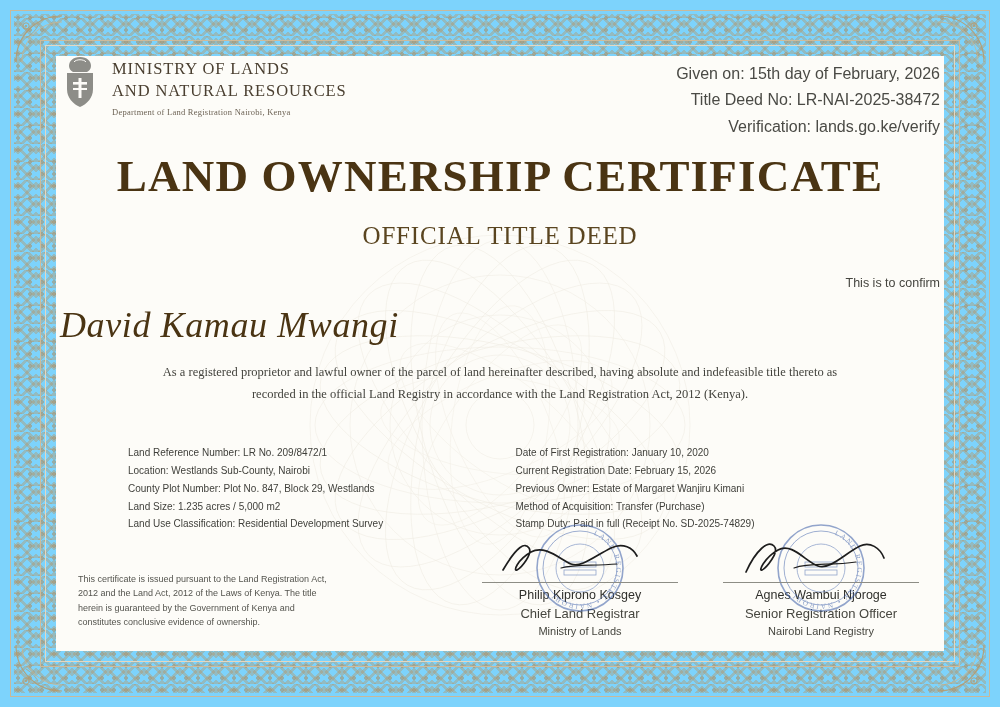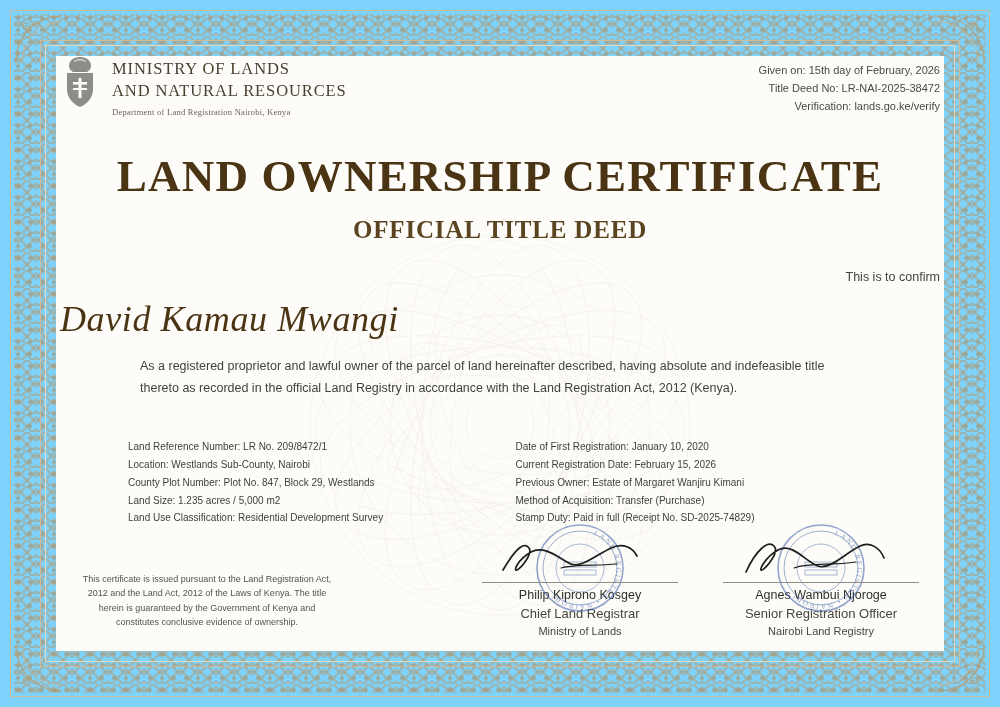--- a/index.html
+++ b/index.html
@@ -128,21 +128,21 @@
     font-size: 8.5px;
     letter-spacing: 0.25px;
     color: #6d6355;
     margin-top: 5px;
   }
   .header-meta {
     position: absolute;
     right: 0;
     top: 6px;
     text-align: right;
-    font-size: 11px;
+    font-size: 16px;
     color: #4a4a45;
     line-height: 1.65;
   }
 
   
   .title-main {
     text-align: center;
     font-family: "Liberation Serif", serif;
     font-size: 45px;
     font-weight: bold;
@@ -150,48 +150,48 @@
     color: #4a3413;
     margin-top: 28px;
     line-height: 1.05;
   }
   .title-sub {
     text-align: center;
     font-family: "Liberation Serif", serif;
     font-size: 25px;
     letter-spacing: 0.8px;
     color: #5a4520;
-    margin-top: 16px;
-    font-weight: bold;
+    margin-top: 22px;
   }
 
   .confirm-line {
     text-align: right;
     font-size: 12.5px;
     color: #45453f;
     margin-top: 26px;
   }
 
   .recipient {
     text-align: left;
     font-family: "Liberation Serif", serif;
     font-style: italic;
     font-size: 36px;
     color: #4a3413;
     margin-top: 14px;
     letter-spacing: 0.6px;
   }
 
   .body-text {
-    text-align: left;
+    text-align: center;
     font-size: 12.5px;
     line-height: 1.72;
     color: #43433d;
     margin-top: 16px;
     padding: 0 80px;
+    font-family: Liberation Serif, serif;
   }
 
   
   .details {
     display: flex;
     margin-top: 39px;
     padding: 0 68px;
     font-size: 10px;
     color: #3f3f3a;
     line-height: 1.78;
@@ -212,21 +212,20 @@
     height: 110px;
   }
   .disclaimer {
     position: absolute;
     left: 18px;
     bottom: 22px;
     width: 258px;
     font-size: 9px;
     line-height: 1.62;
     color: #54544e;
-    text-align: center;
   }
   .sig-block {
     position: absolute;
     bottom: 12px;
     width: 230px;
     text-align: center;
   }
   .sig-block.one { left: 405px; }
   .sig-block.two { left: 646px; }
   .sig-area {

